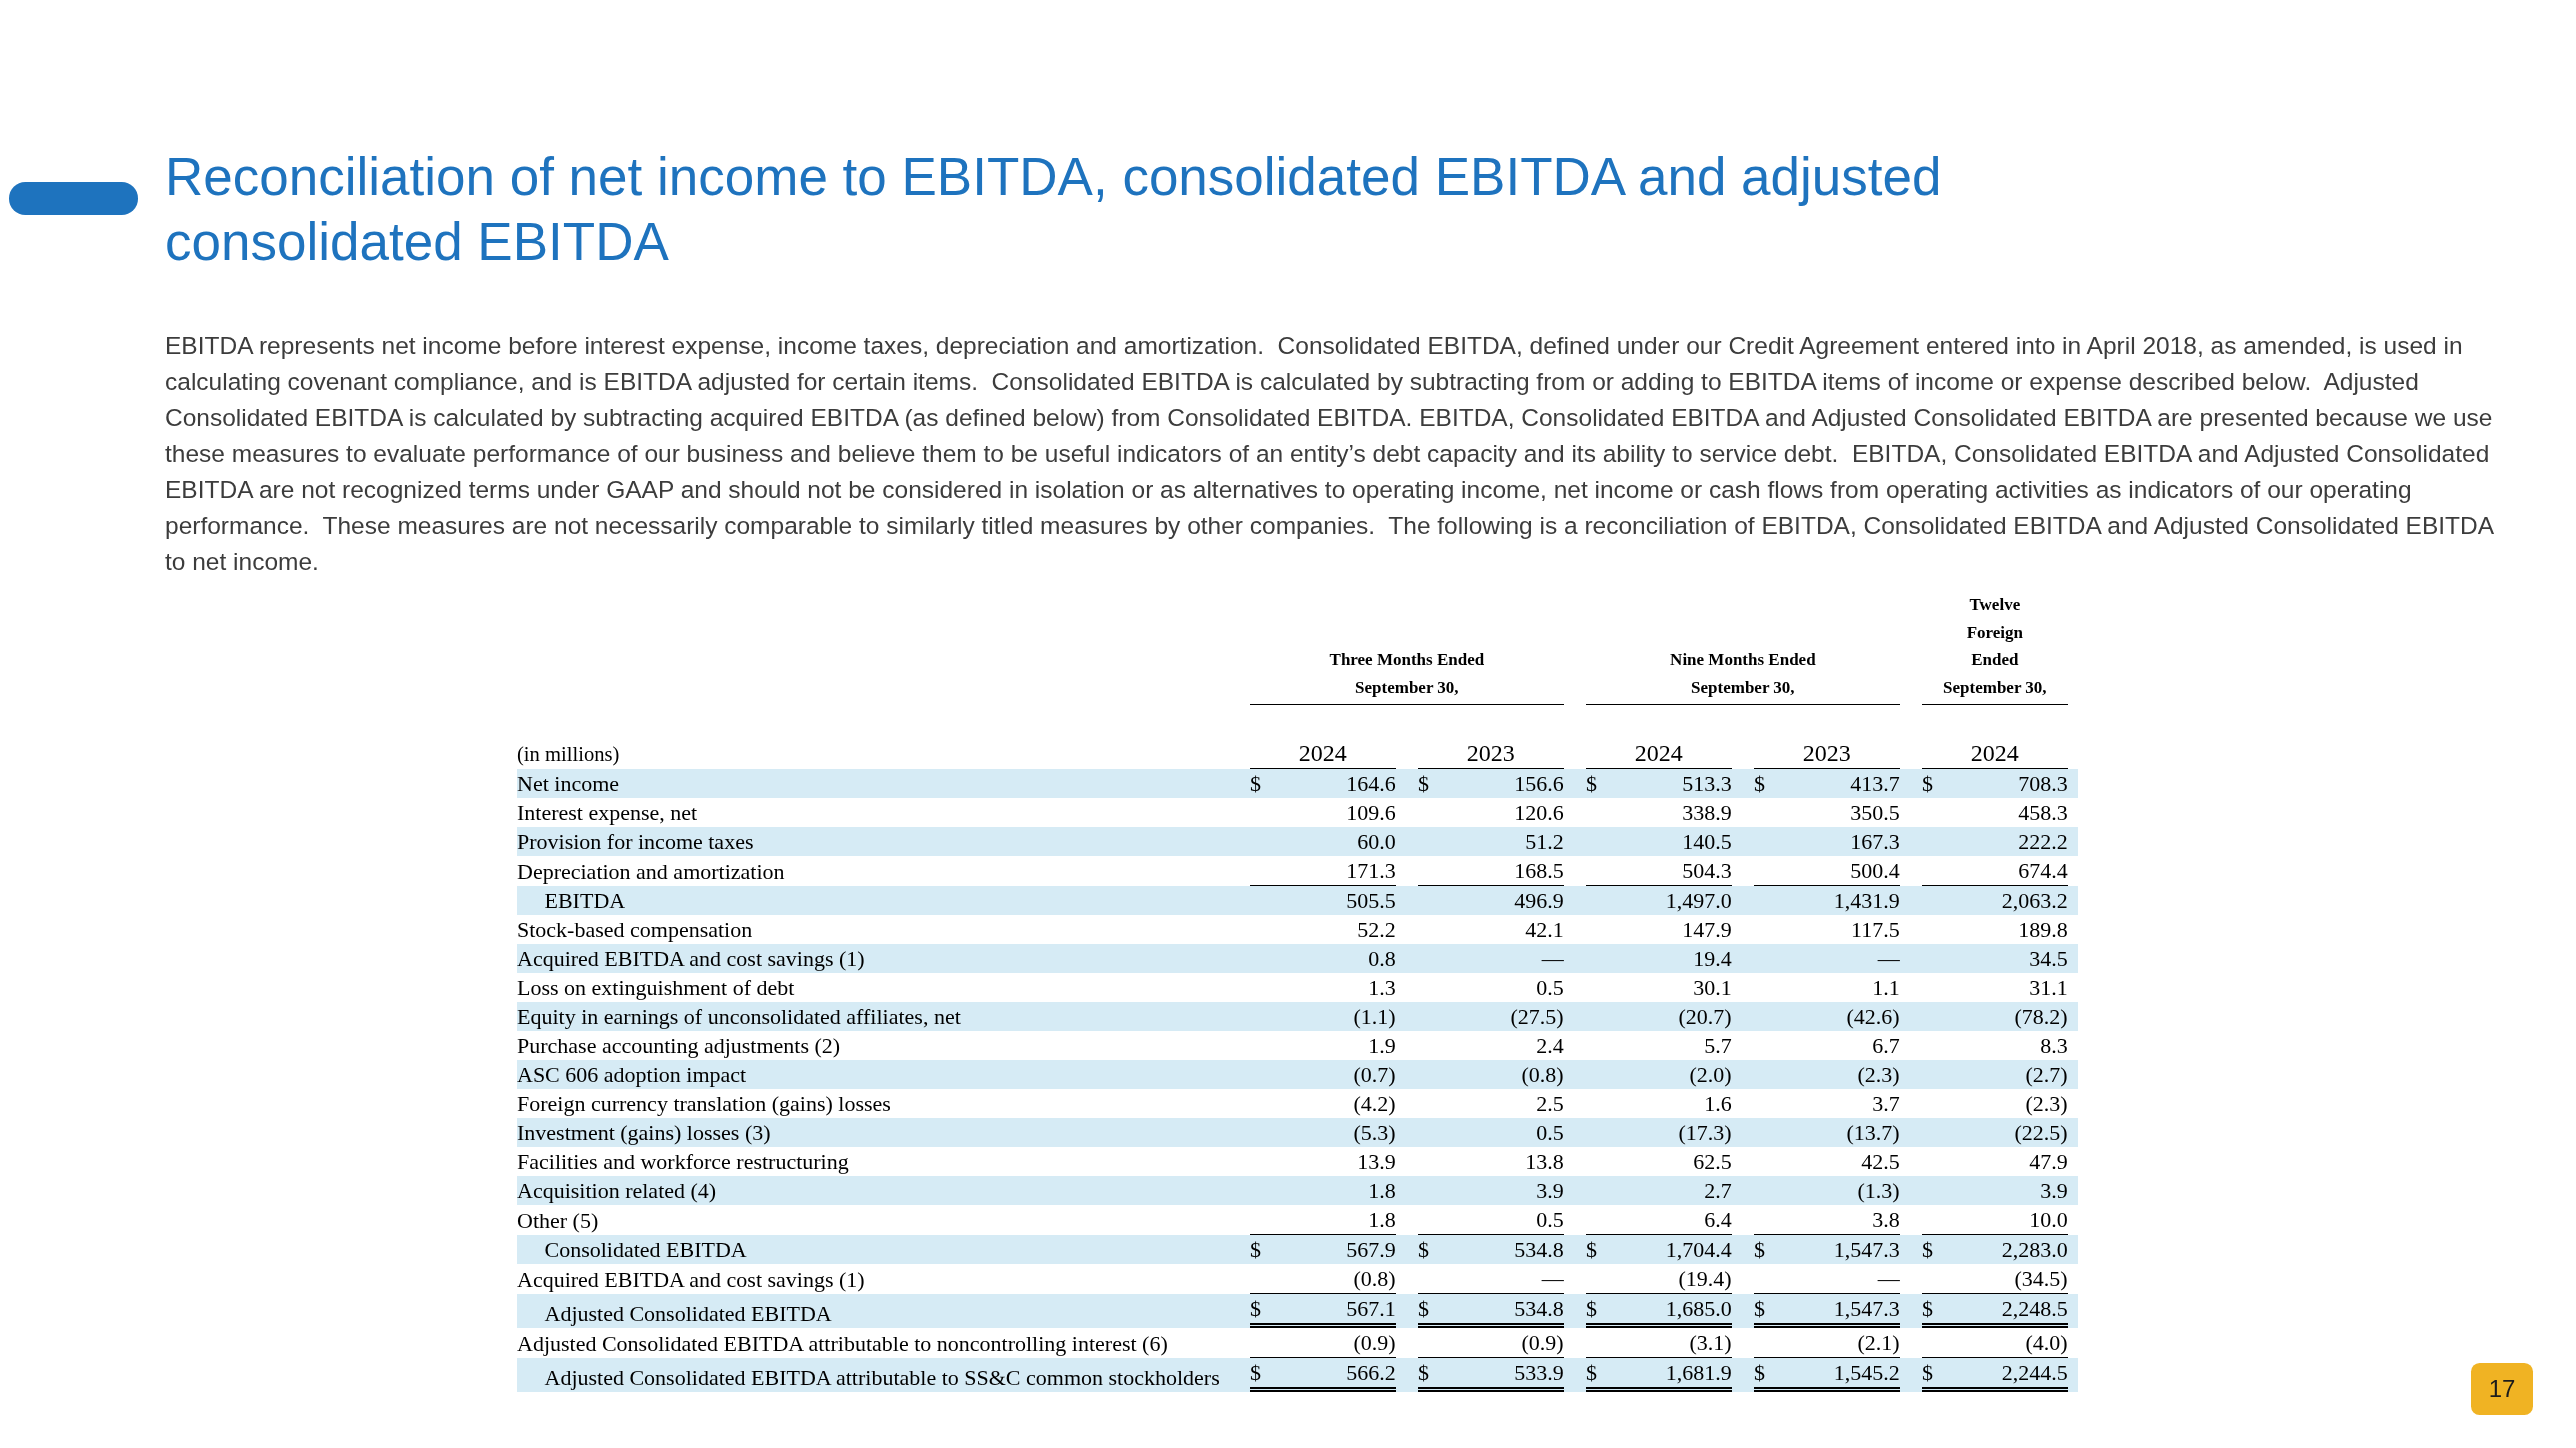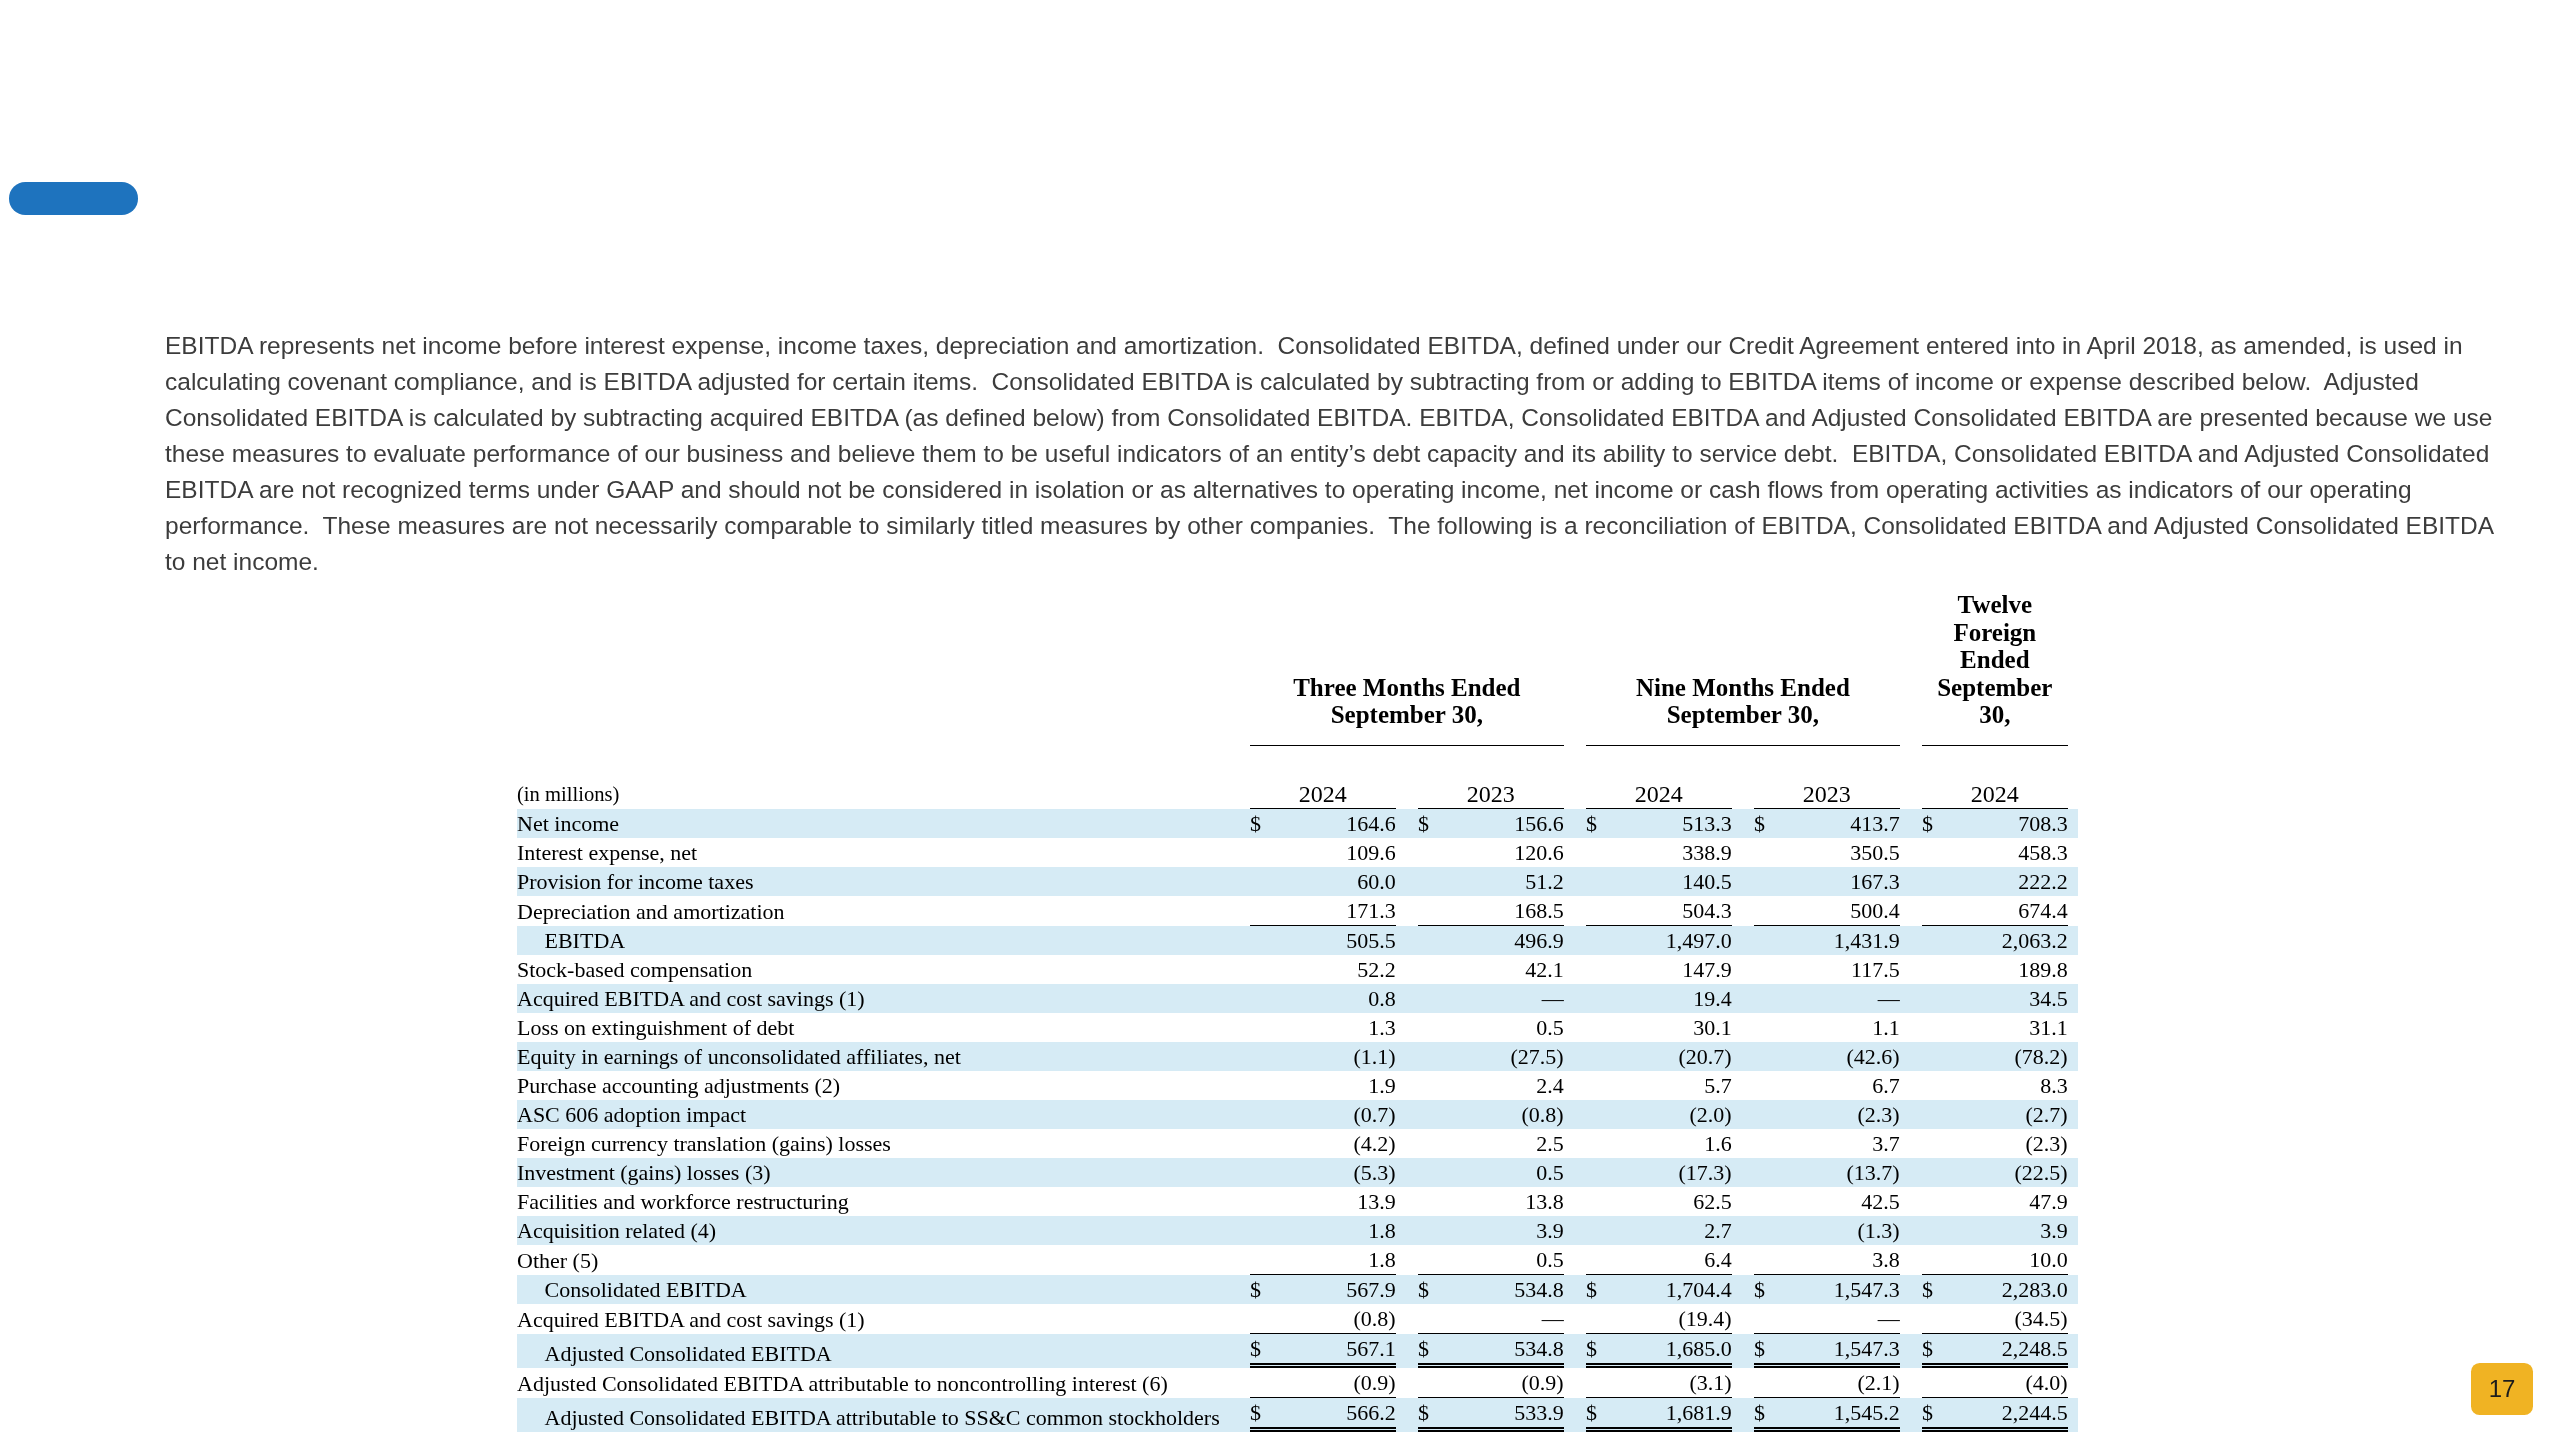--- a/index.html
+++ b/index.html
@@ -39,22 +39,22 @@
     border-collapse:collapse;table-layout:fixed;
     font-family:"Liberation Serif",serif;color:#000;
   }
   th,td{padding:0;font-weight:normal;text-align:left;}
   col.lbl-col{width:721px;}
   col.money-col{width:168px;}
 
   thead th{vertical-align:bottom;}
   thead th.grp{padding:0 10.3px 0 12px;}
   .grpline{
-    font-size:25px;font-weight:bold;text-align:center;line-height:27.5px;
-    border-bottom:1.7px solid #000;padding-bottom:16px;
+    font-size:17px;font-weight:bold;text-align:center;line-height:27.5px;
+    border-bottom:1.7px solid #000;padding-bottom:3px;
   }
   thead th.yr{padding:3.4px 10.3px 0 12px;height:34px;}
   .yrline{
     font-size:24px;font-weight:normal;text-align:center;line-height:27.5px;
     border-bottom:1.7px solid #000;
     margin-top:32px;
   }
   th.inmill{
     font-size:20.6px;font-weight:normal;text-align:left;
     vertical-align:bottom;padding-bottom:3.4px;margin-top:28px;
@@ -77,20 +77,21 @@
   }
   .page-badge span{font-size:24px;color:#1c1c1c;font-family:"Liberation Sans",sans-serif;}
 </style>
 </head>
 <body>
 
 <div class="slide">
 
   <div class="accent-bar"></div>
 
+  <h1 class="title"><span>Reconciliation of net income to EBITDA, consolidated EBITDA and adjusted</span><br><span>consolidated EBITDA</span></h1>
 
   <p class="body-text">EBITDA represents net income before interest expense, income taxes, depreciation and amortization.  Consolidated EBITDA, defined under our Credit Agreement entered into in April 2018, as amended, is used in calculating covenant compliance, and is EBITDA adjusted for certain items.  Consolidated EBITDA is calculated by subtracting from or adding to EBITDA items of income or expense described below.  Adjusted Consolidated EBITDA is calculated by subtracting acquired EBITDA (as defined below) from Consolidated EBITDA. EBITDA, Consolidated EBITDA and Adjusted Consolidated EBITDA are presented because we use these measures to evaluate performance of our business and believe them to be useful indicators of an entity’s debt capacity and its ability to service debt.  EBITDA, Consolidated EBITDA and Adjusted Consolidated EBITDA are not recognized terms under GAAP and should not be considered in isolation or as alternatives to operating income, net income or cash flows from operating activities as indicators of our operating performance.  These measures are not necessarily comparable to similarly titled measures by other companies.  The following is a reconciliation of EBITDA, Consolidated EBITDA and Adjusted Consolidated EBITDA to net income.</p>
 
   <div class="table-wrap">
     <table>
       <colgroup>
         <col class="lbl-col">
         <col class="money-col">
         <col class="money-col">
         <col class="money-col">

